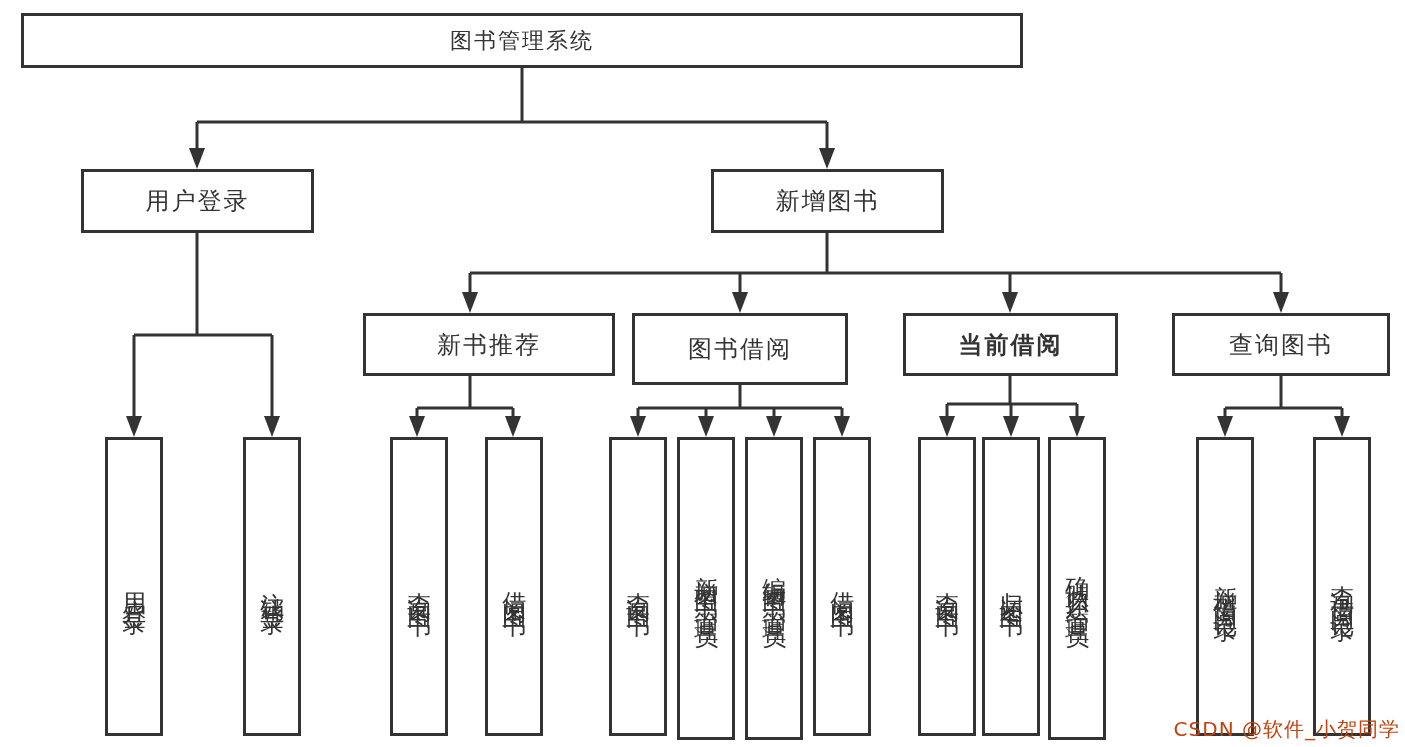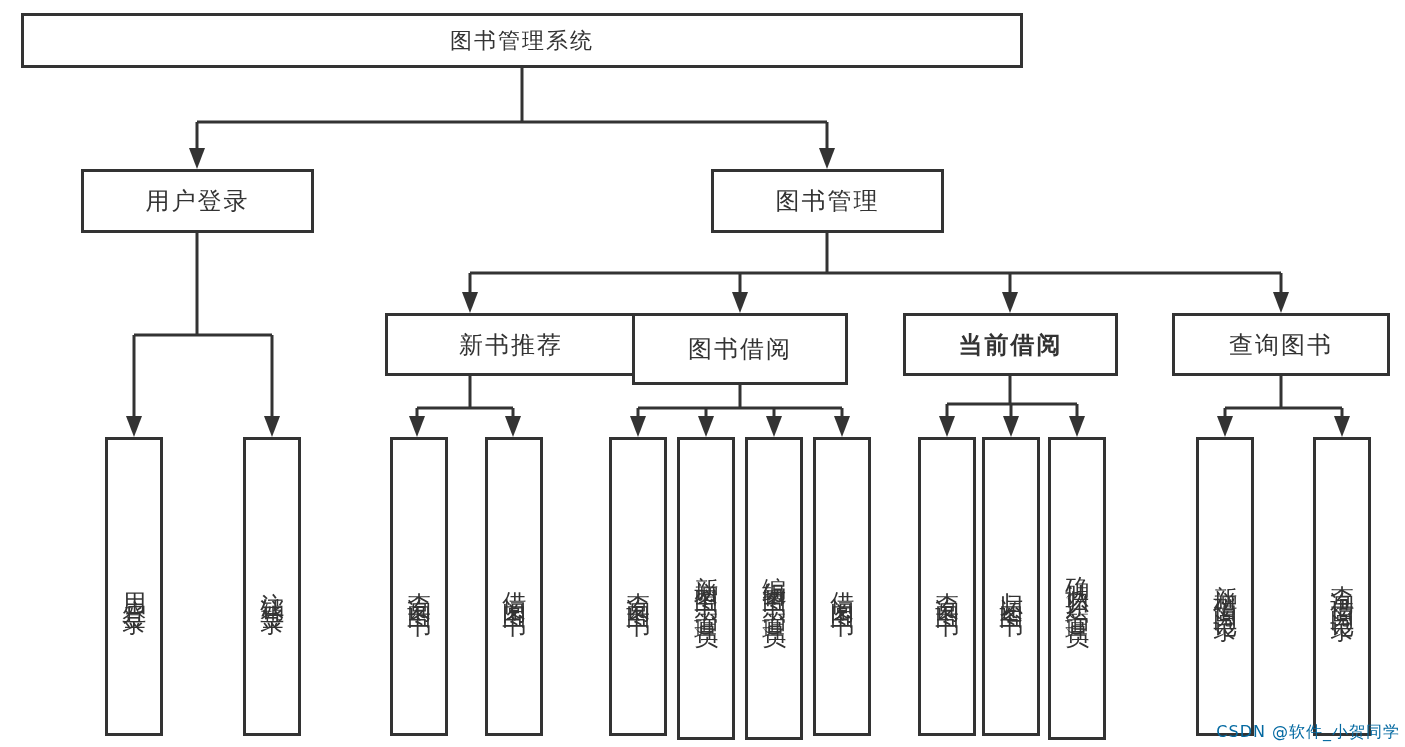--- a/index.html
+++ b/index.html
@@ -44,22 +44,22 @@
     writing-mode: vertical-rl;
     text-orientation: mixed;
     letter-spacing: 7px;
     line-height: 1.1;
     white-space: nowrap;
   }
   .watermark {
     position: absolute;
     right: 5px;
     bottom: 4px;
-    font-size: 16px;
-    color: #0369a1;
+    font-size: 20px;
+    color: #c2410c;
     letter-spacing: 1px;
     z-index: 10;
   }
 </style>
 </head>
 <body>
 
 <div id="stage">
 
   <svg id="connectors">
@@ -118,24 +118,24 @@
     </svg>
 
   <div class="node root-node" style="left:21px; top:13px; width:1002px; height:55px;">
     <span>图书管理系统</span>
   </div>
 
   <div class="node h-node" style="left:81px; top:169px; width:233px; height:64px;">
     <span>用户登录</span>
   </div>
   <div class="node h-node" style="left:711px; top:169px; width:233px; height:64px;">
-    <span>图书管理</span>
+    <span>新增图书</span>
   </div>
 
-  <div class="node h-node" style="left:363px; top:313px; width:252px; height:63px;margin-left:22px;">
+  <div class="node h-node" style="left:363px; top:313px; width:252px; height:63px;">
     <span>新书推荐</span>
   </div>
   <div class="node h-node" style="left:632px; top:313px; width:216px; height:72px;">
     <span>图书借阅</span>
   </div>
   <div class="node h-node" style="left:903px; top:313px; width:215px; height:63px;font-weight:bold;">
     <span>当前借阅</span>
   </div>
   <div class="node h-node" style="left:1172px; top:313px; width:218px; height:63px;">
     <span>查询图书</span>

